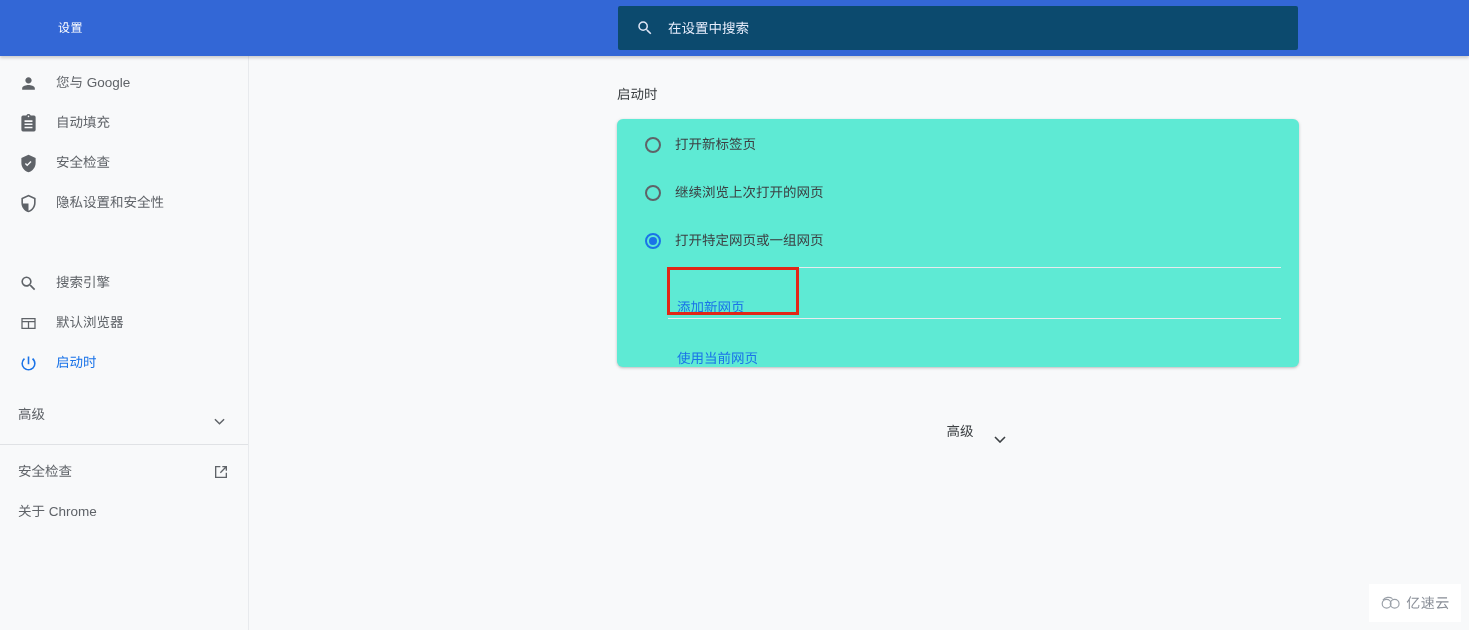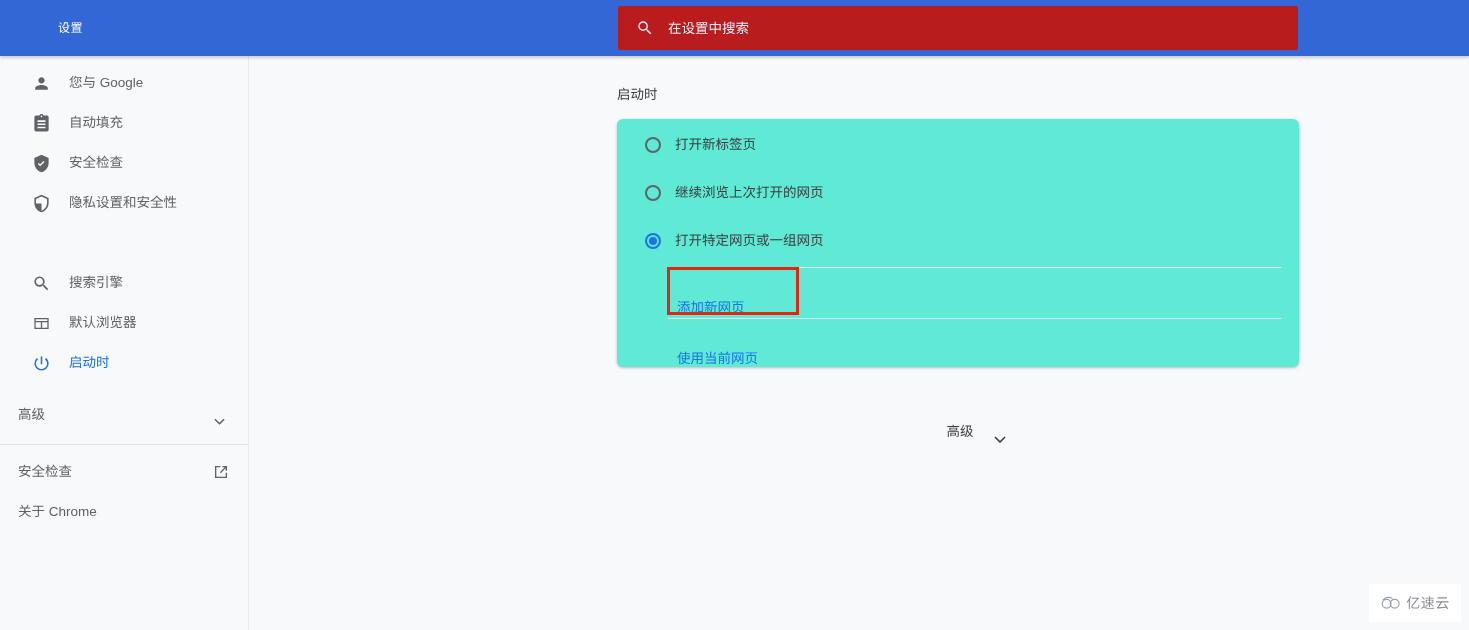--- a/index.html
+++ b/index.html
@@ -37,21 +37,21 @@
     line-height: 20px;
     user-select: none;
     margin-left: 36px;
   }
   .searchbox {
     position: absolute;
     left: 618px;
     top: 6px;
     width: 680px;
     height: 44px;
-    background: #b91c1c;
+    background: #0c4a6e;
     border-radius: 2px;
     cursor: text;
   }
   .search-icon {
     position: absolute;
     left: 18px;
     top: 13px;
     width: 18px;
     height: 18px;
   }
@@ -71,21 +71,21 @@
     left: 0;
     top: 56px;
     width: 249px;
     height: 574px;
     background: #f8f9fa;
     border-right: 1px solid #e8eaed;
     box-sizing: border-box;
   }
   .nav-item {
     position: absolute;
-    left: 13px;
+    left: 0;
     width: 248px;
     height: 40px;
     display: flex;
     align-items: center;
     cursor: pointer;
     padding-left: 16px;
   }
   .nav-icon {
     position: absolute;
     left: 18px;

